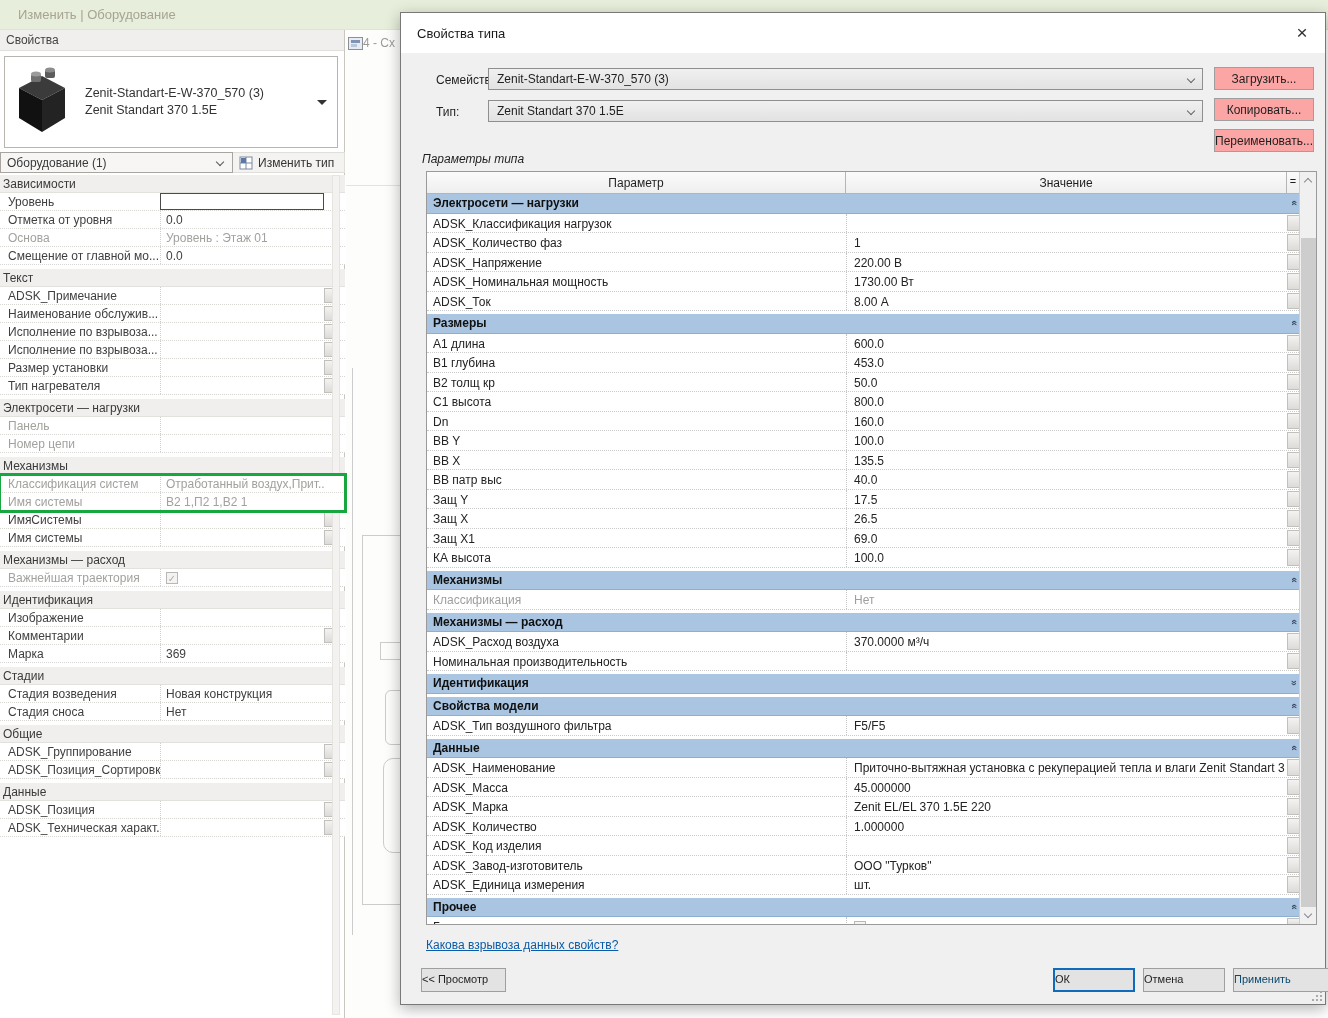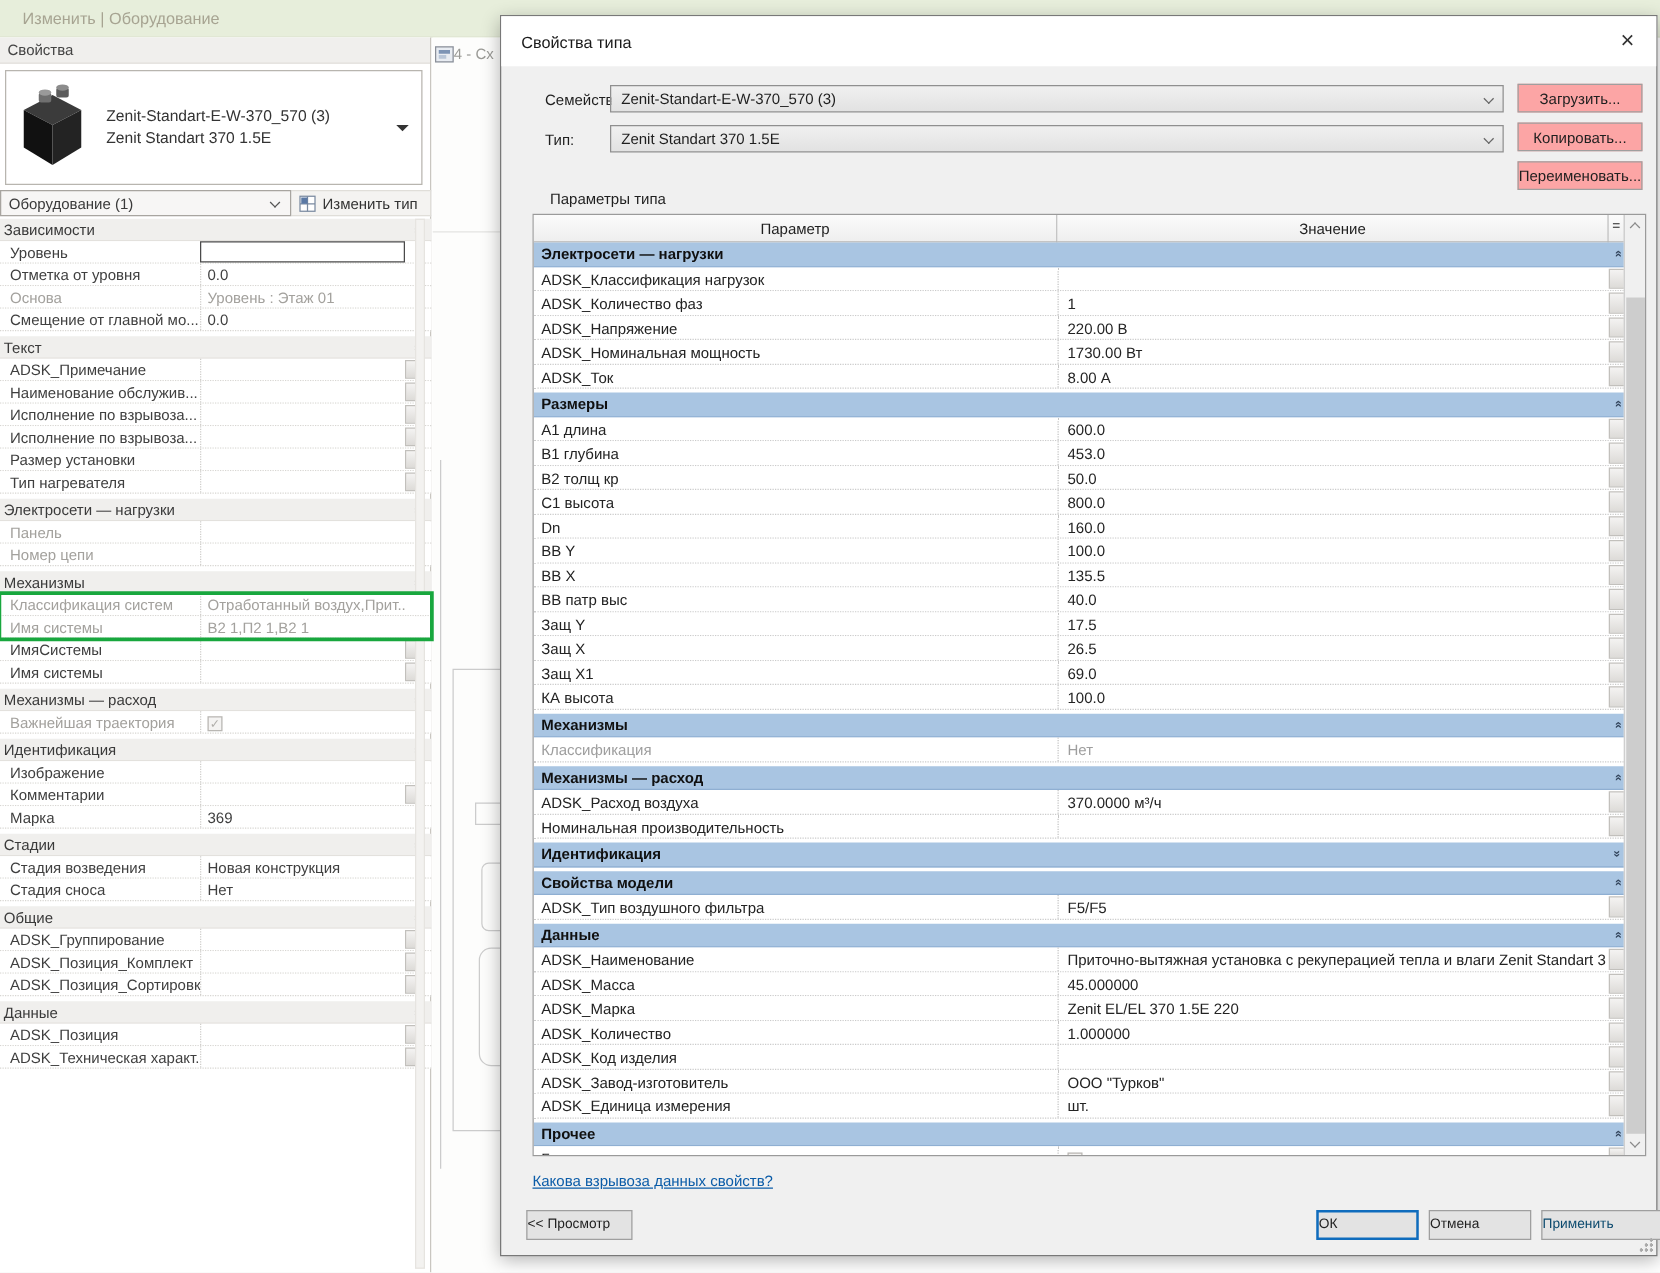--- a/index.html
+++ b/index.html
@@ -356,27 +356,20 @@
         <span class="dchev">«</span>
       </div>
       <div class="p-row">
         <div class="p-lbl">ADSK_Группирование</div>
         <div class="p-val"></div>
         <div class="p-btncol">
           <div class="mini-btn"></div>
         </div>
       </div>
       <div class="p-row">
-        <div class="p-lbl">ADSK_Позиция_Комплект</div>
-        <div class="p-val"></div>
-        <div class="p-btncol">
-          <div class="mini-btn"></div>
-        </div>
-      </div>
-      <div class="p-row">
         <div class="p-lbl">ADSK_Позиция_Сортировка</div>
         <div class="p-val"></div>
         <div class="p-btncol">
           <div class="mini-btn"></div>
         </div>
       </div>
       <div class="p-sec">
         <div>Данные</div>
         <div class="sp"></div>
         <span class="dchev">«</span>
@@ -413,21 +406,21 @@
   <div class="dlg-btn" style="left:813px; top:54px;">Загрузить...</div>
 
   <span class="frm-label" style="left:35px; top:92px;">Тип:</span>
   <div class="combo" style="left:87px; top:87px; width:715px;">
     <span>Zenit Standart 370 1.5E</span>
     <span class="chev"></span>
   </div>
   <div class="dlg-btn" style="left:813px; top:85px;">Копировать...</div>
   <div class="dlg-btn" style="left:813px; top:116px;">Переименовать...</div>
 
-  <span class="frm-label" style="left:39px; top:139px;">Параметры типа</span>
+  <span class="frm-label" style="left:21px; top:139px;font-style:italic;">Параметры типа</span>
 
   <div class="tbl">
     <div class="tbl-hdr">
       <div class="th param">Параметр</div>
       <div class="th value">Значение</div>
       <div class="th eq">=</div>
     </div>
     <div class="tbl-body">
         <div class="t-sec">
           <div>Электросети — нагрузки</div>

